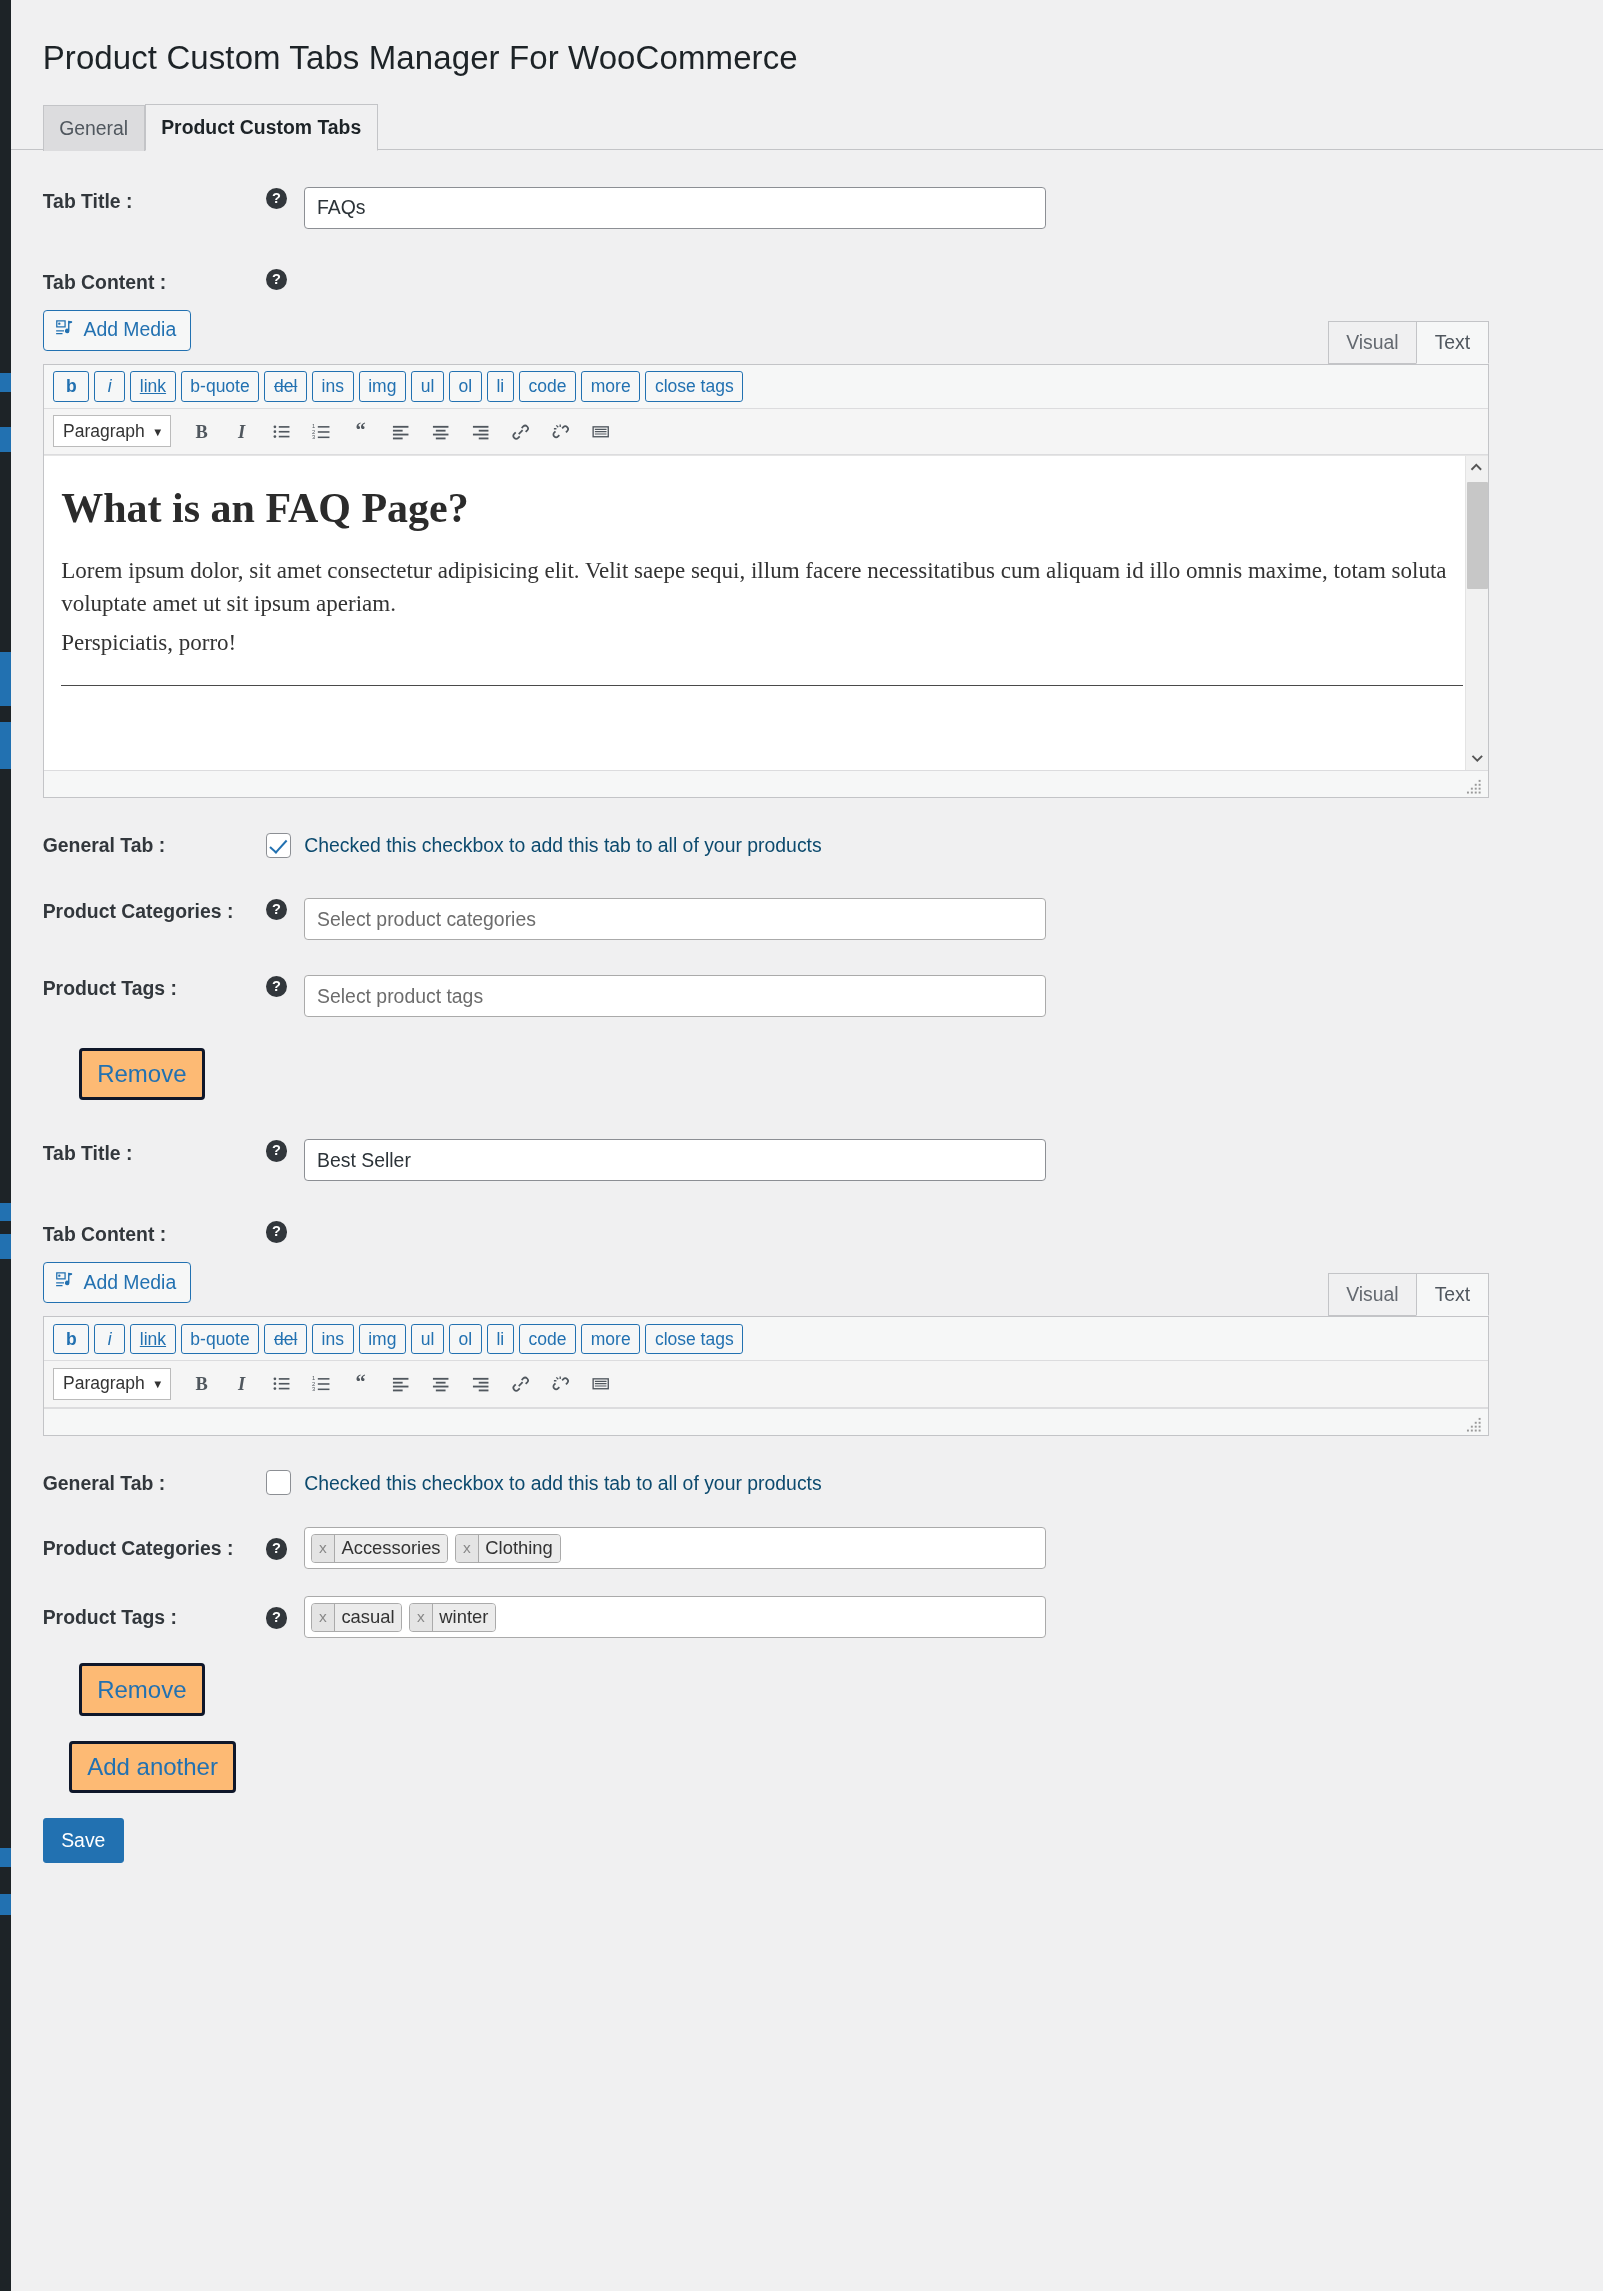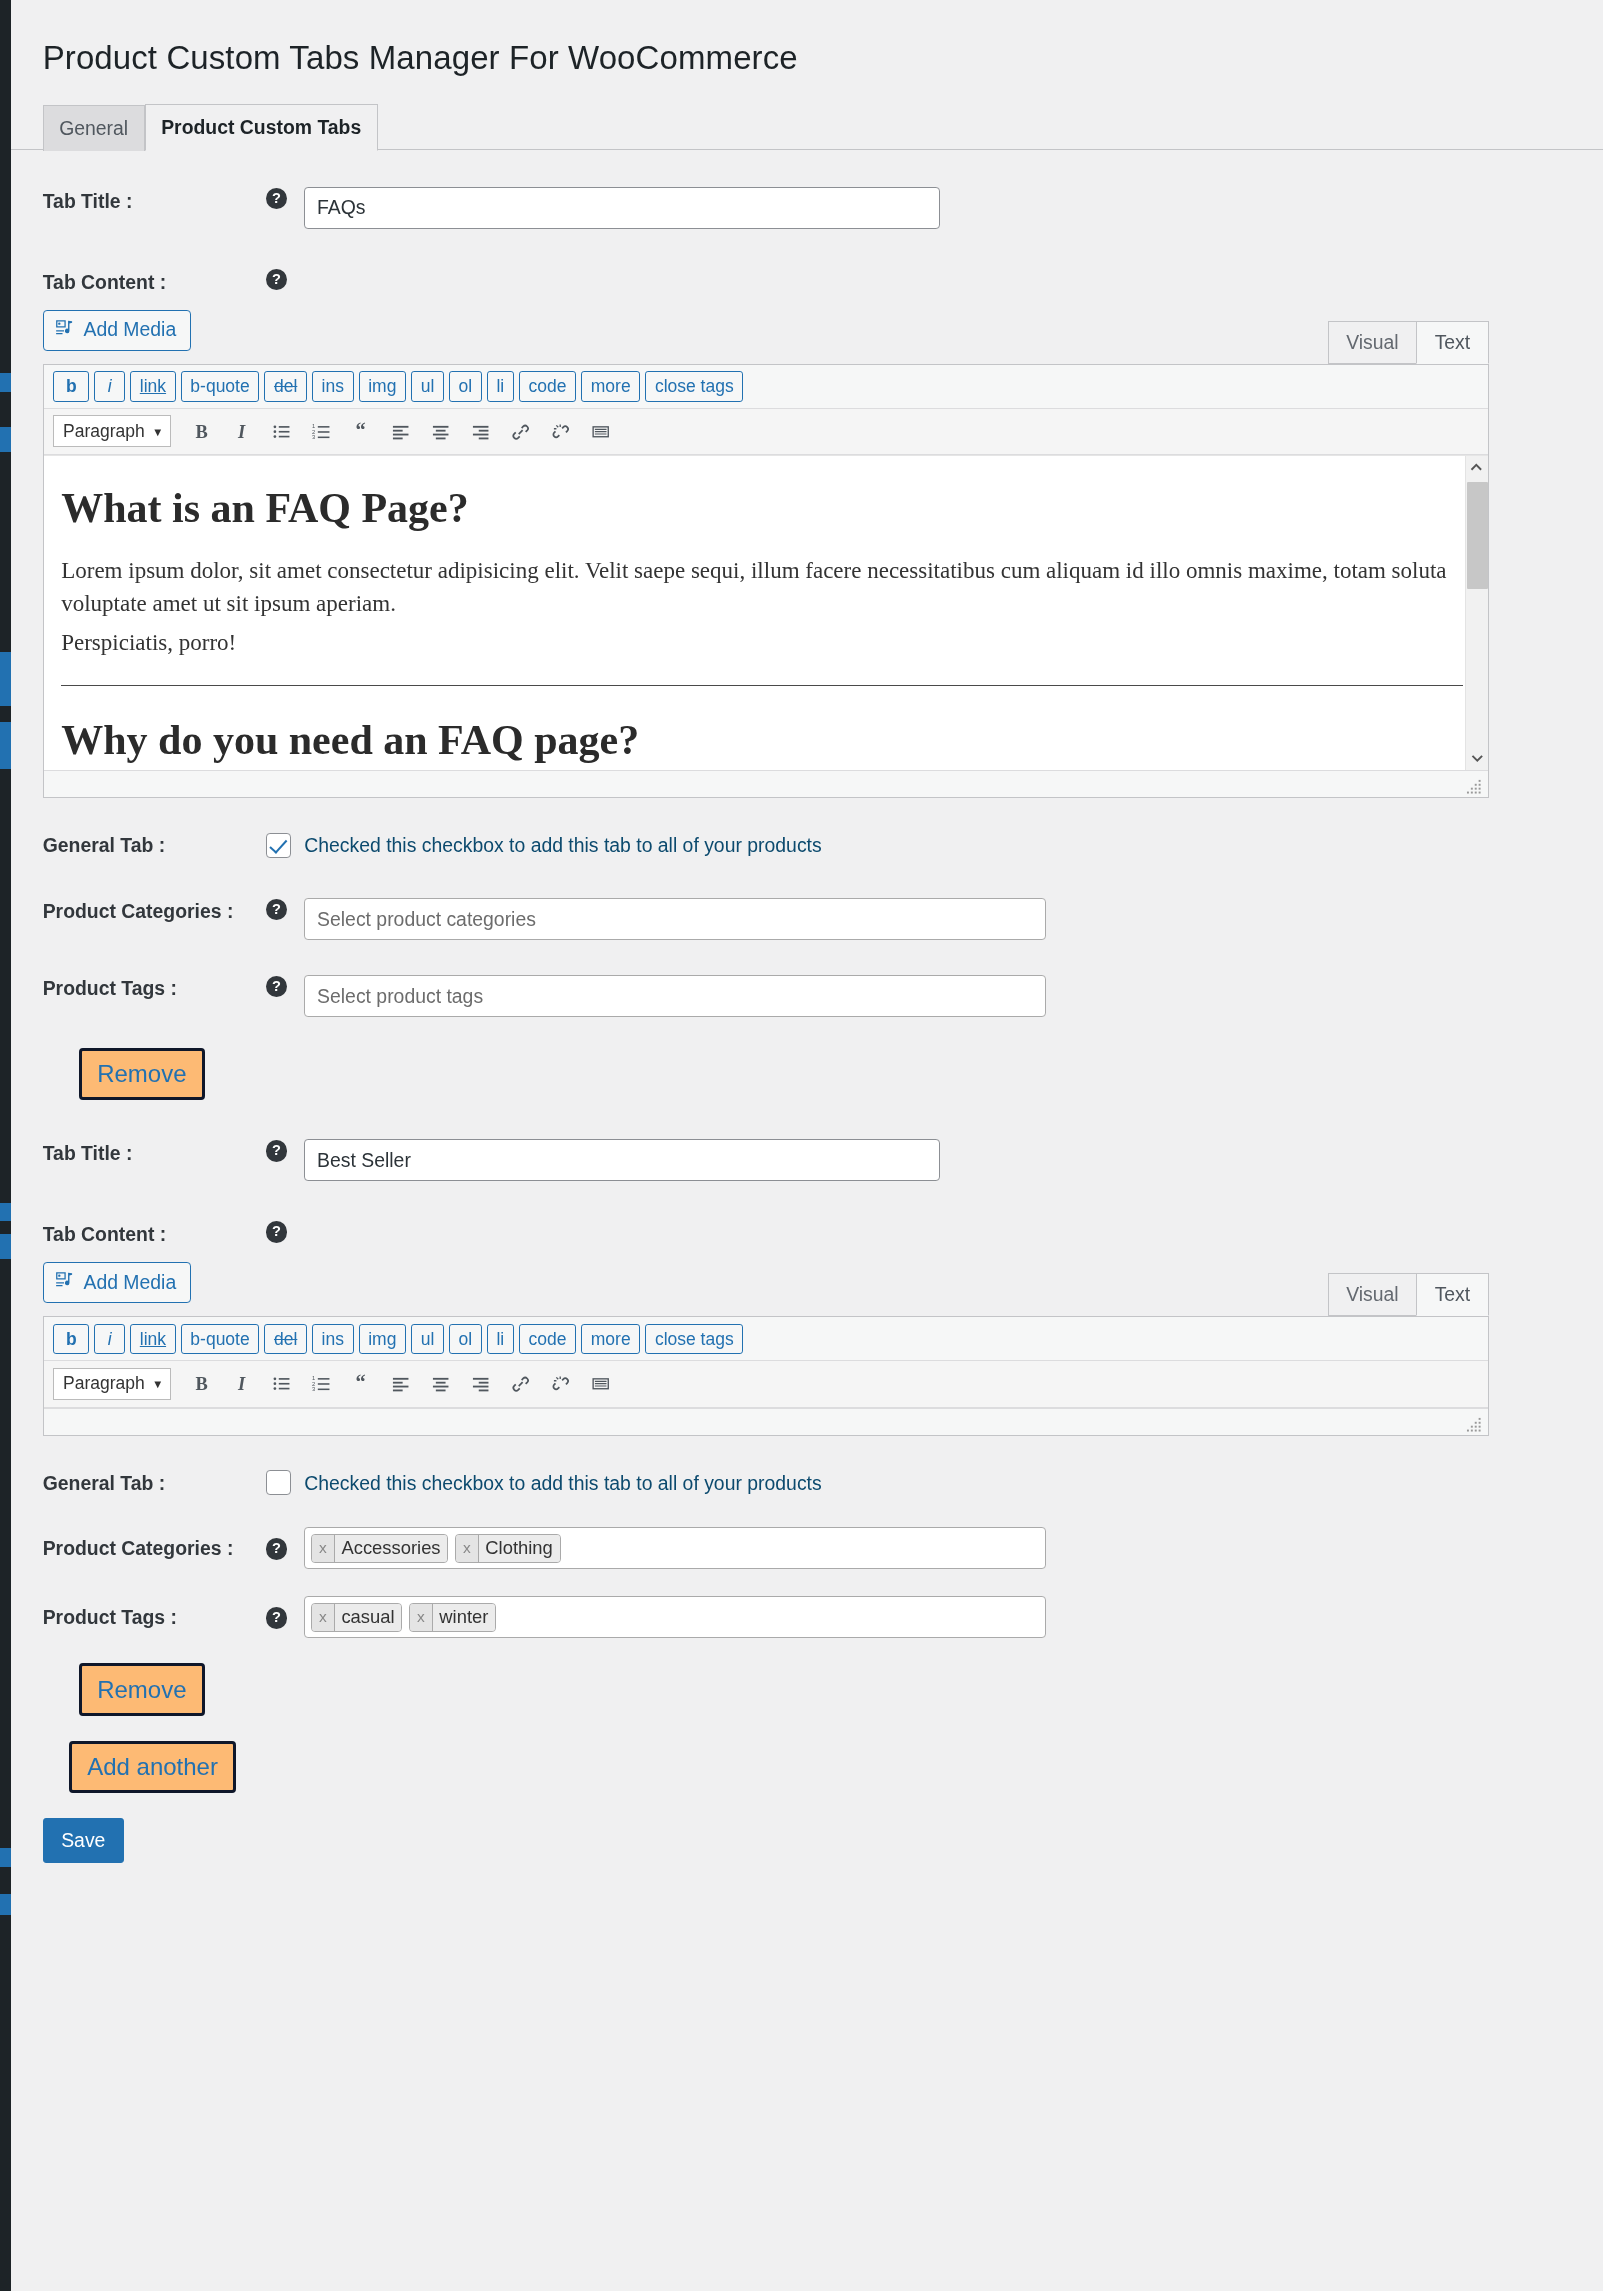--- a/index.html
+++ b/index.html
@@ -105,21 +105,21 @@
     font-weight: 700;
     line-height: 21.3px;
     text-align: center;
     margin-right: 17.5px;
     margin-top: 1px;
     font-family: "Liberation Sans", sans-serif;
     user-select: none;
   }
 
   .text-input {
-    width: 636px;
+    width: 742px;
     height: 42px;
     border: 1px solid #8c8f94;
     border-radius: 3.9px;
     background: #fff;
     font-family: "Liberation Sans", sans-serif;
     font-size: 19.4px;
     color: #2c3338;
     padding: 0 11.6px;
     outline: none;
     box-shadow: 0 0 0 transparent;
@@ -550,21 +550,20 @@
                 </svg>
               </div>
           </div>
 
           <div class="editor-body" style="height:315px;">
             <div class="editor-iframe">
               <h2>What is an FAQ Page?</h2>
               <p>Lorem ipsum dolor, sit amet consectetur adipisicing elit. Velit saepe sequi, illum facere necessitatibus cum aliquam id illo omnis maxime, totam soluta voluptate amet ut sit ipsum aperiam.</p>
               <p>Perspiciatis, porro!</p>
               <hr>
-              <h2>Why do you need an FAQ page?</h2>
             </div>
             <div class="ed-scroll">
               <div class="sb-arrow">
                 <svg width="12.6" height="8.7" viewBox="0 0 13 9" fill="none" stroke="#555" stroke-width="2">
                     <path d="M1.5 7L6.5 2l5 5"></path>
                   </svg>
               </div>
               <div class="sb-thumb" style="top:26px;height:107px;"></div>
               <div class="sb-arrow" style="position:absolute;bottom:0;left:0;width:23px;">
                 <svg width="12.6" height="8.7" viewBox="0 0 13 9" fill="none" stroke="#555" stroke-width="2">

